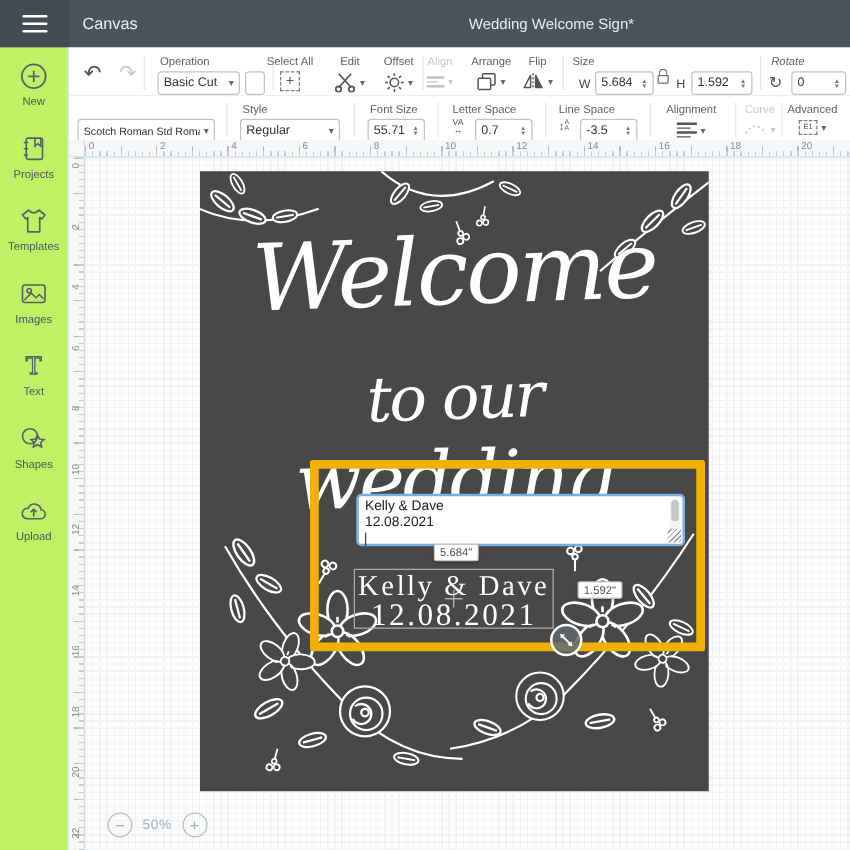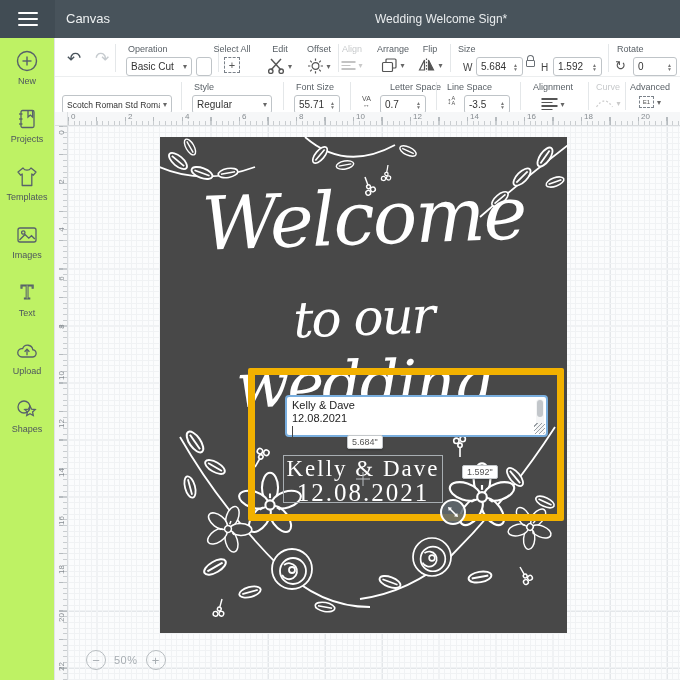--- a/index.html
+++ b/index.html
@@ -247,21 +247,21 @@
     <span class="tlabel" style="left:486px; top:24px; font-size:10px; color:#444;">H</span>
     <div class="field" style="left:498px; top:19px; width:49px;">
       <span class="val">1.592</span>
       <span class="stepper">
           <span>▲</span>
           <span>▼</span>
         </span>
     </div>
     <div class="vdiv r1" style="left:553px;"></div>
 
-    <span class="tlabel" style="left:562px; top:6px;">Rotate</span>
+    <span class="tlabel" style="left:562px; top:6px;font-style:italic;">Rotate</span>
     <span style="position:absolute; left:560px; top:20px; font-size:13px; color:#555;">↻</span>
     <div class="field" style="left:578px; top:19px; width:44px;">
       <span class="val">0</span>
       <span class="stepper">
           <span>▲</span>
           <span>▼</span>
         </span>
     </div>
 
     <span class="tlabel" style="left:9px; top:60px;font-style:italic;">Font</span>
@@ -281,21 +281,21 @@
     <span class="tlabel" style="left:241px; top:44px;">Font Size</span>
     <div class="field" style="left:239px; top:57px; width:46px;">
       <span class="val">55.71</span>
       <span class="stepper">
           <span>▲</span>
           <span>▼</span>
         </span>
     </div>
     <div class="vdiv r2" style="left:295px;"></div>
 
-    <span class="tlabel" style="left:307px; top:44px;margin-left:28px;">Letter Space</span>
+    <span class="tlabel" style="left:307px; top:44px;">Letter Space</span>
     <span class="ls-icon" style="position:absolute; left:307px; top:58px;">
       <span>VA</span>
       <span>↔</span>
     </span>
     <div class="field" style="left:325px; top:57px; width:46px;">
       <span class="val">0.7</span>
       <span class="stepper">
           <span>▲</span>
           <span>▼</span>
         </span>
@@ -388,35 +388,35 @@
     </div>
     <div class="side-item">
       <svg class="icon" width="24" height="24" viewBox="0 0 24 24">
         <text x="12" y="18" text-anchor="middle" font-family="DejaVu Serif, serif" font-size="19" fill="none" stroke="#57616a" stroke-width="1">T</text>
       </svg>
       <span class="lab">Text</span>
     </div>
     <div class="side-item">
       <svg class="icon" width="24" height="24" viewBox="0 0 24 24">
         <g stroke="#57616a" stroke-width="1.3" fill="none">
+          <circle cx="9" cy="10" r="6"></circle>
+          <path d="M15,9 L16.6,12.2 L20.2,12.6 L17.6,15 L18.3,18.6 L15,16.8 L11.7,18.6 L12.4,15 L9.8,12.6 L13.4,12.2 Z"></path>
+        </g>
+      </svg>
+      <span class="lab">Shapes</span>
+    </div>
+    <div class="side-item">
+      <svg class="icon" width="24" height="24" viewBox="0 0 24 24">
+        <g stroke="#57616a" stroke-width="1.3" fill="none">
           <path d="M7,18 a4.2,4.2 0 1 1 .6,-8.35 a5.3,5.3 0 0 1 10.2,1.1 a3.6,3.6 0 0 1 -.6,7.25 z"></path>
           <line x1="12" y1="16.2" x2="12" y2="10.6"></line>
           <path d="M9.6,12.8 L12,10.3 L14.4,12.8"></path>
         </g>
       </svg>
       <span class="lab">Upload</span>
-    </div>
-    <div class="side-item">
-      <svg class="icon" width="24" height="24" viewBox="0 0 24 24">
-        <g stroke="#57616a" stroke-width="1.3" fill="none">
-          <circle cx="9" cy="10" r="6"></circle>
-          <path d="M15,9 L16.6,12.2 L20.2,12.6 L17.6,15 L18.3,18.6 L15,16.8 L11.7,18.6 L12.4,15 L9.8,12.6 L13.4,12.2 Z"></path>
-        </g>
-      </svg>
-      <span class="lab">Shapes</span>
     </div>
   </div>
 
   <div class="corner"></div>
   <div class="ruler-top" id="rulerTop">
     <div class="maj"></div>
     <div class="fine"></div>
   <span class="num" style="left: 3px;">0</span>
       <span class="num" style="left: 60px;">2</span>
       <span class="num" style="left: 117px;">4</span>

